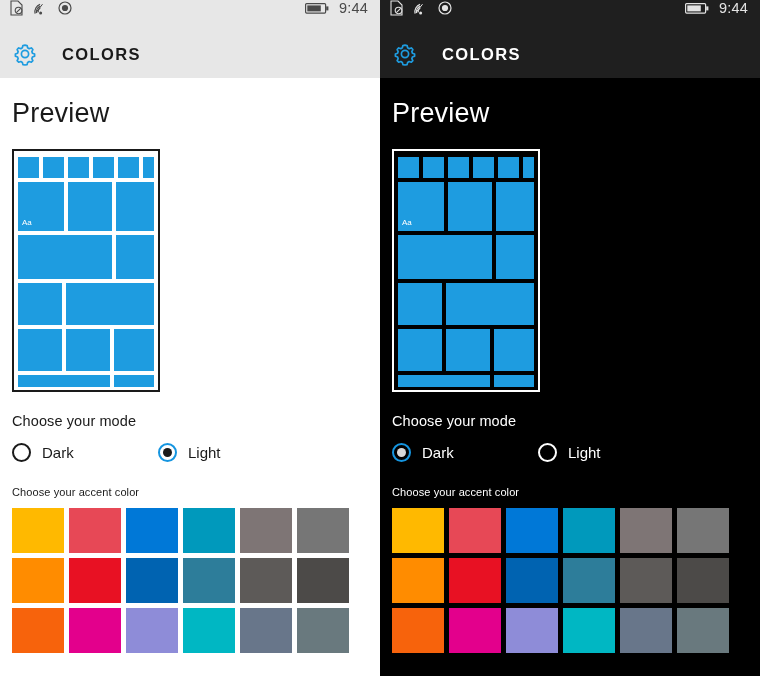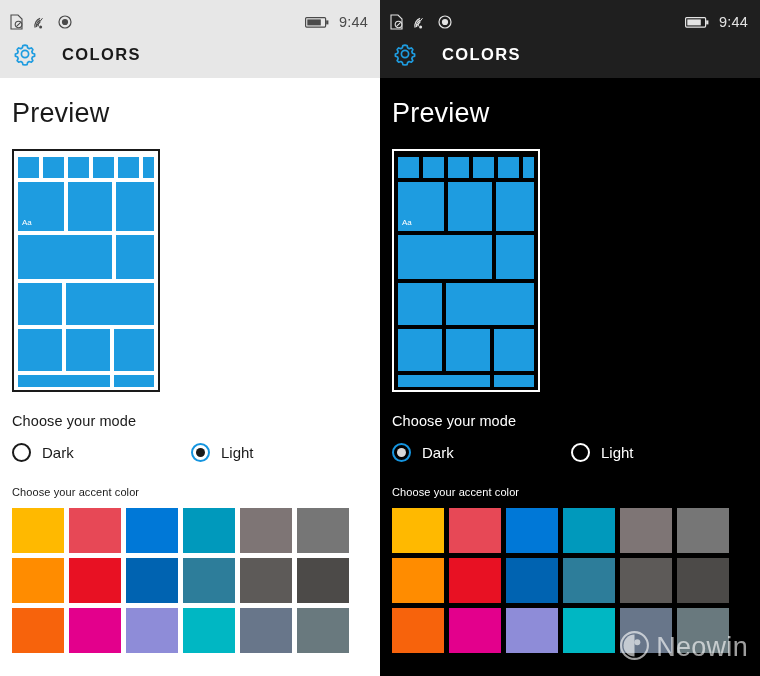--- a/index.html
+++ b/index.html
@@ -47,21 +47,21 @@
   .panel.dark .phone-frame { border-color: #ffffff; background: #000000; }
   .panel.dark .radio-ring { border-color: #ffffff; }
   .panel.dark .radio-ring.on { border-color: #1595e0; }
   .panel.dark .radio-dot { background: #d8d8d8; }
   .panel.dark .swatch-grid { background: #000000; }
 
   
   .statusbar {
     height: 30px;
     display: flex;
-    align-items: flex-end;
+    align-items: flex-start;
     padding: 0 12px 0 10px;
     font-size: 13px;
   }
   .status-icons { display: flex; align-items: center; gap: 9px; }
   .status-right { margin-left: auto; display: flex; align-items: center; gap: 10px; }
   .clock { font-size: 14.5px; letter-spacing: .2px; }
   .svg-ico { display: block; }
 
   
   .appbar {
@@ -116,21 +116,21 @@
   }
 
   
   .section-label {
     font-size: 14.5px;
     margin: 21px 0 14px 0;
     letter-spacing: .1px;
   }
   .radio-row { display: flex; align-items: center; }
   .radio-item { display: flex; align-items: center; gap: 11px; }
-  .radio-item.first { width: 179px; }
+  .radio-item.first { width: 146px; }
   .radio-ring {
     width: 19px; height: 19px;
     border: 2px solid;
     border-radius: 50%;
     display: flex; align-items: center; justify-content: center;
     flex: 0 0 auto;
   }
   .radio-dot { width: 9px; height: 9px; border-radius: 50%; }
   .radio-label { font-size: 15px; }
 
@@ -461,25 +461,15 @@
         <div class="swatch" style="background: rgb(76, 74, 72);"></div>
         <div class="swatch" style="background: rgb(247, 99, 12);"></div>
         <div class="swatch" style="background: rgb(227, 0, 140);"></div>
         <div class="swatch" style="background: rgb(142, 140, 216);"></div>
         <div class="swatch" style="background: rgb(0, 183, 195);"></div>
         <div class="swatch" style="background: rgb(104, 118, 138);"></div>
         <div class="swatch" style="background: rgb(105, 121, 126);"></div>
       </div>
     </div>
 
-    <div class="watermark">
-      <span>
-        <svg width="29" height="29" viewBox="0 0 29 29">
-          <circle cx="14.5" cy="14.5" r="13.4" fill="none" stroke="#ffffff" stroke-width="2.1"></circle>
-          <path d="M14.5 3.5 a11 11 0 0 0 0 22 z" fill="#ffffff"></path>
-          <circle cx="17.3" cy="11.3" r="3.0" fill="#ffffff"></circle>
-        </svg>
-      </span>
-      <span class="wm-text">Neowin</span>
-    </div>
   </div>
 
 </div>
 
 </body></html>

